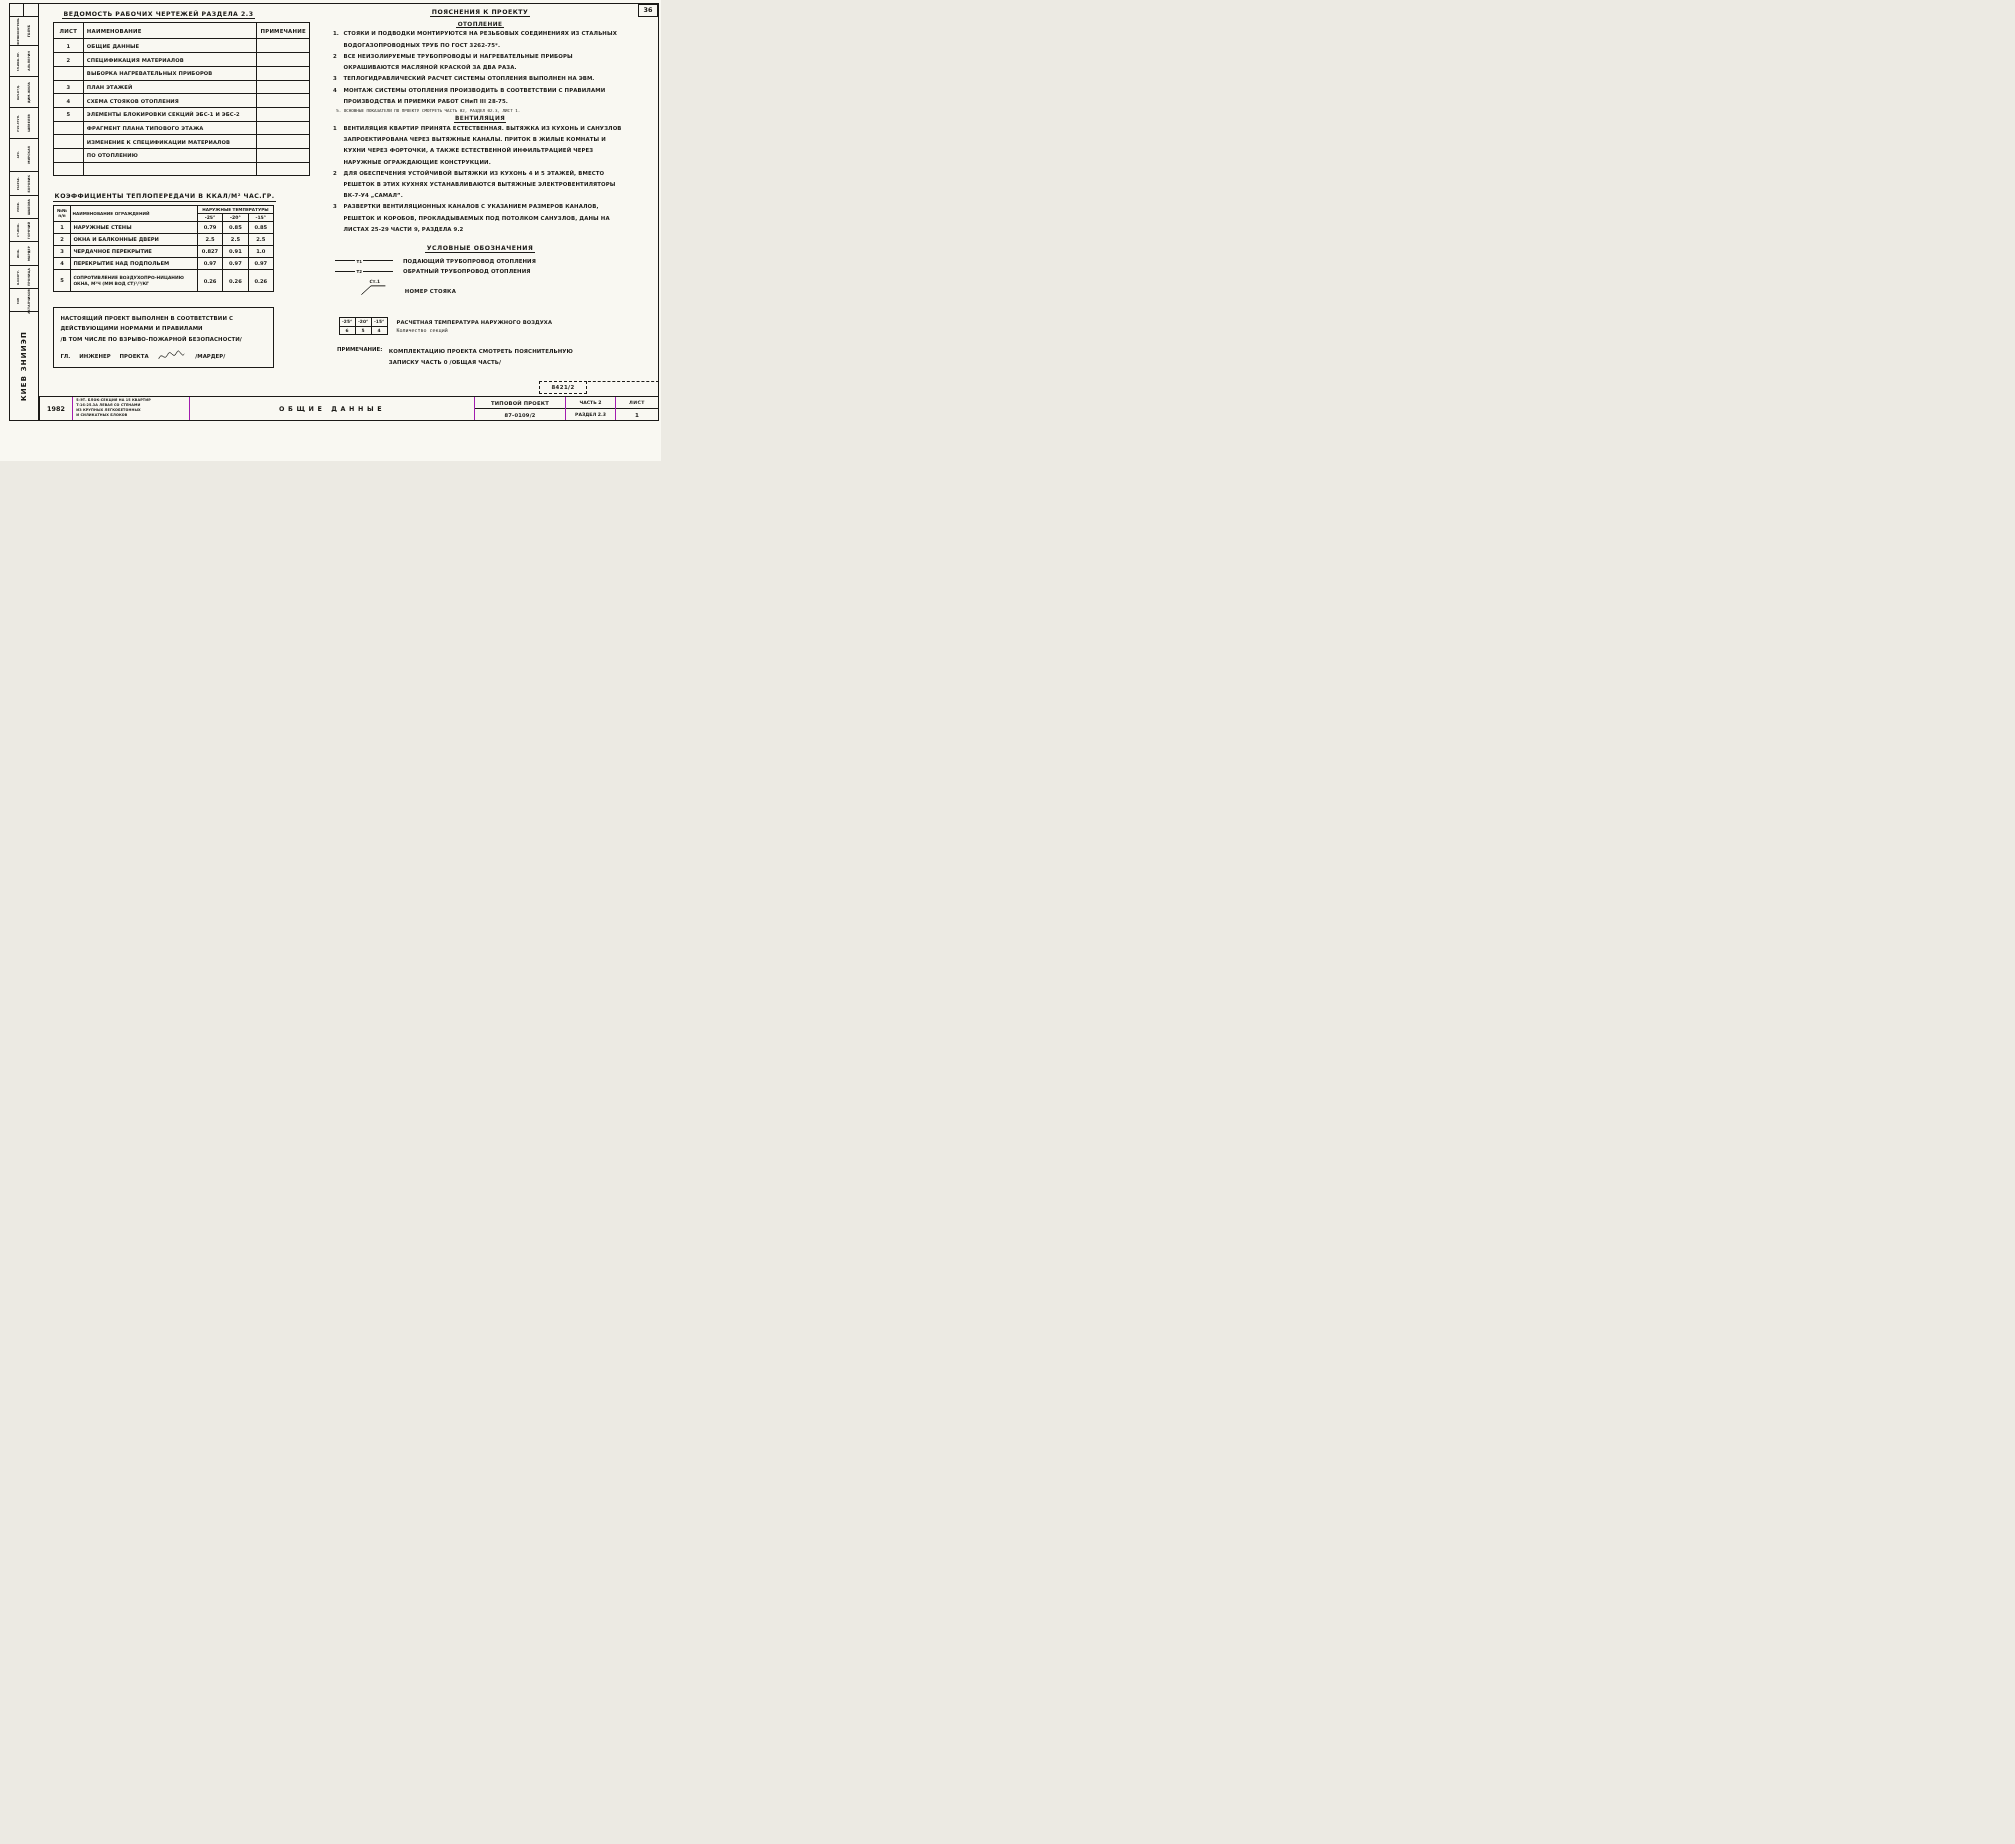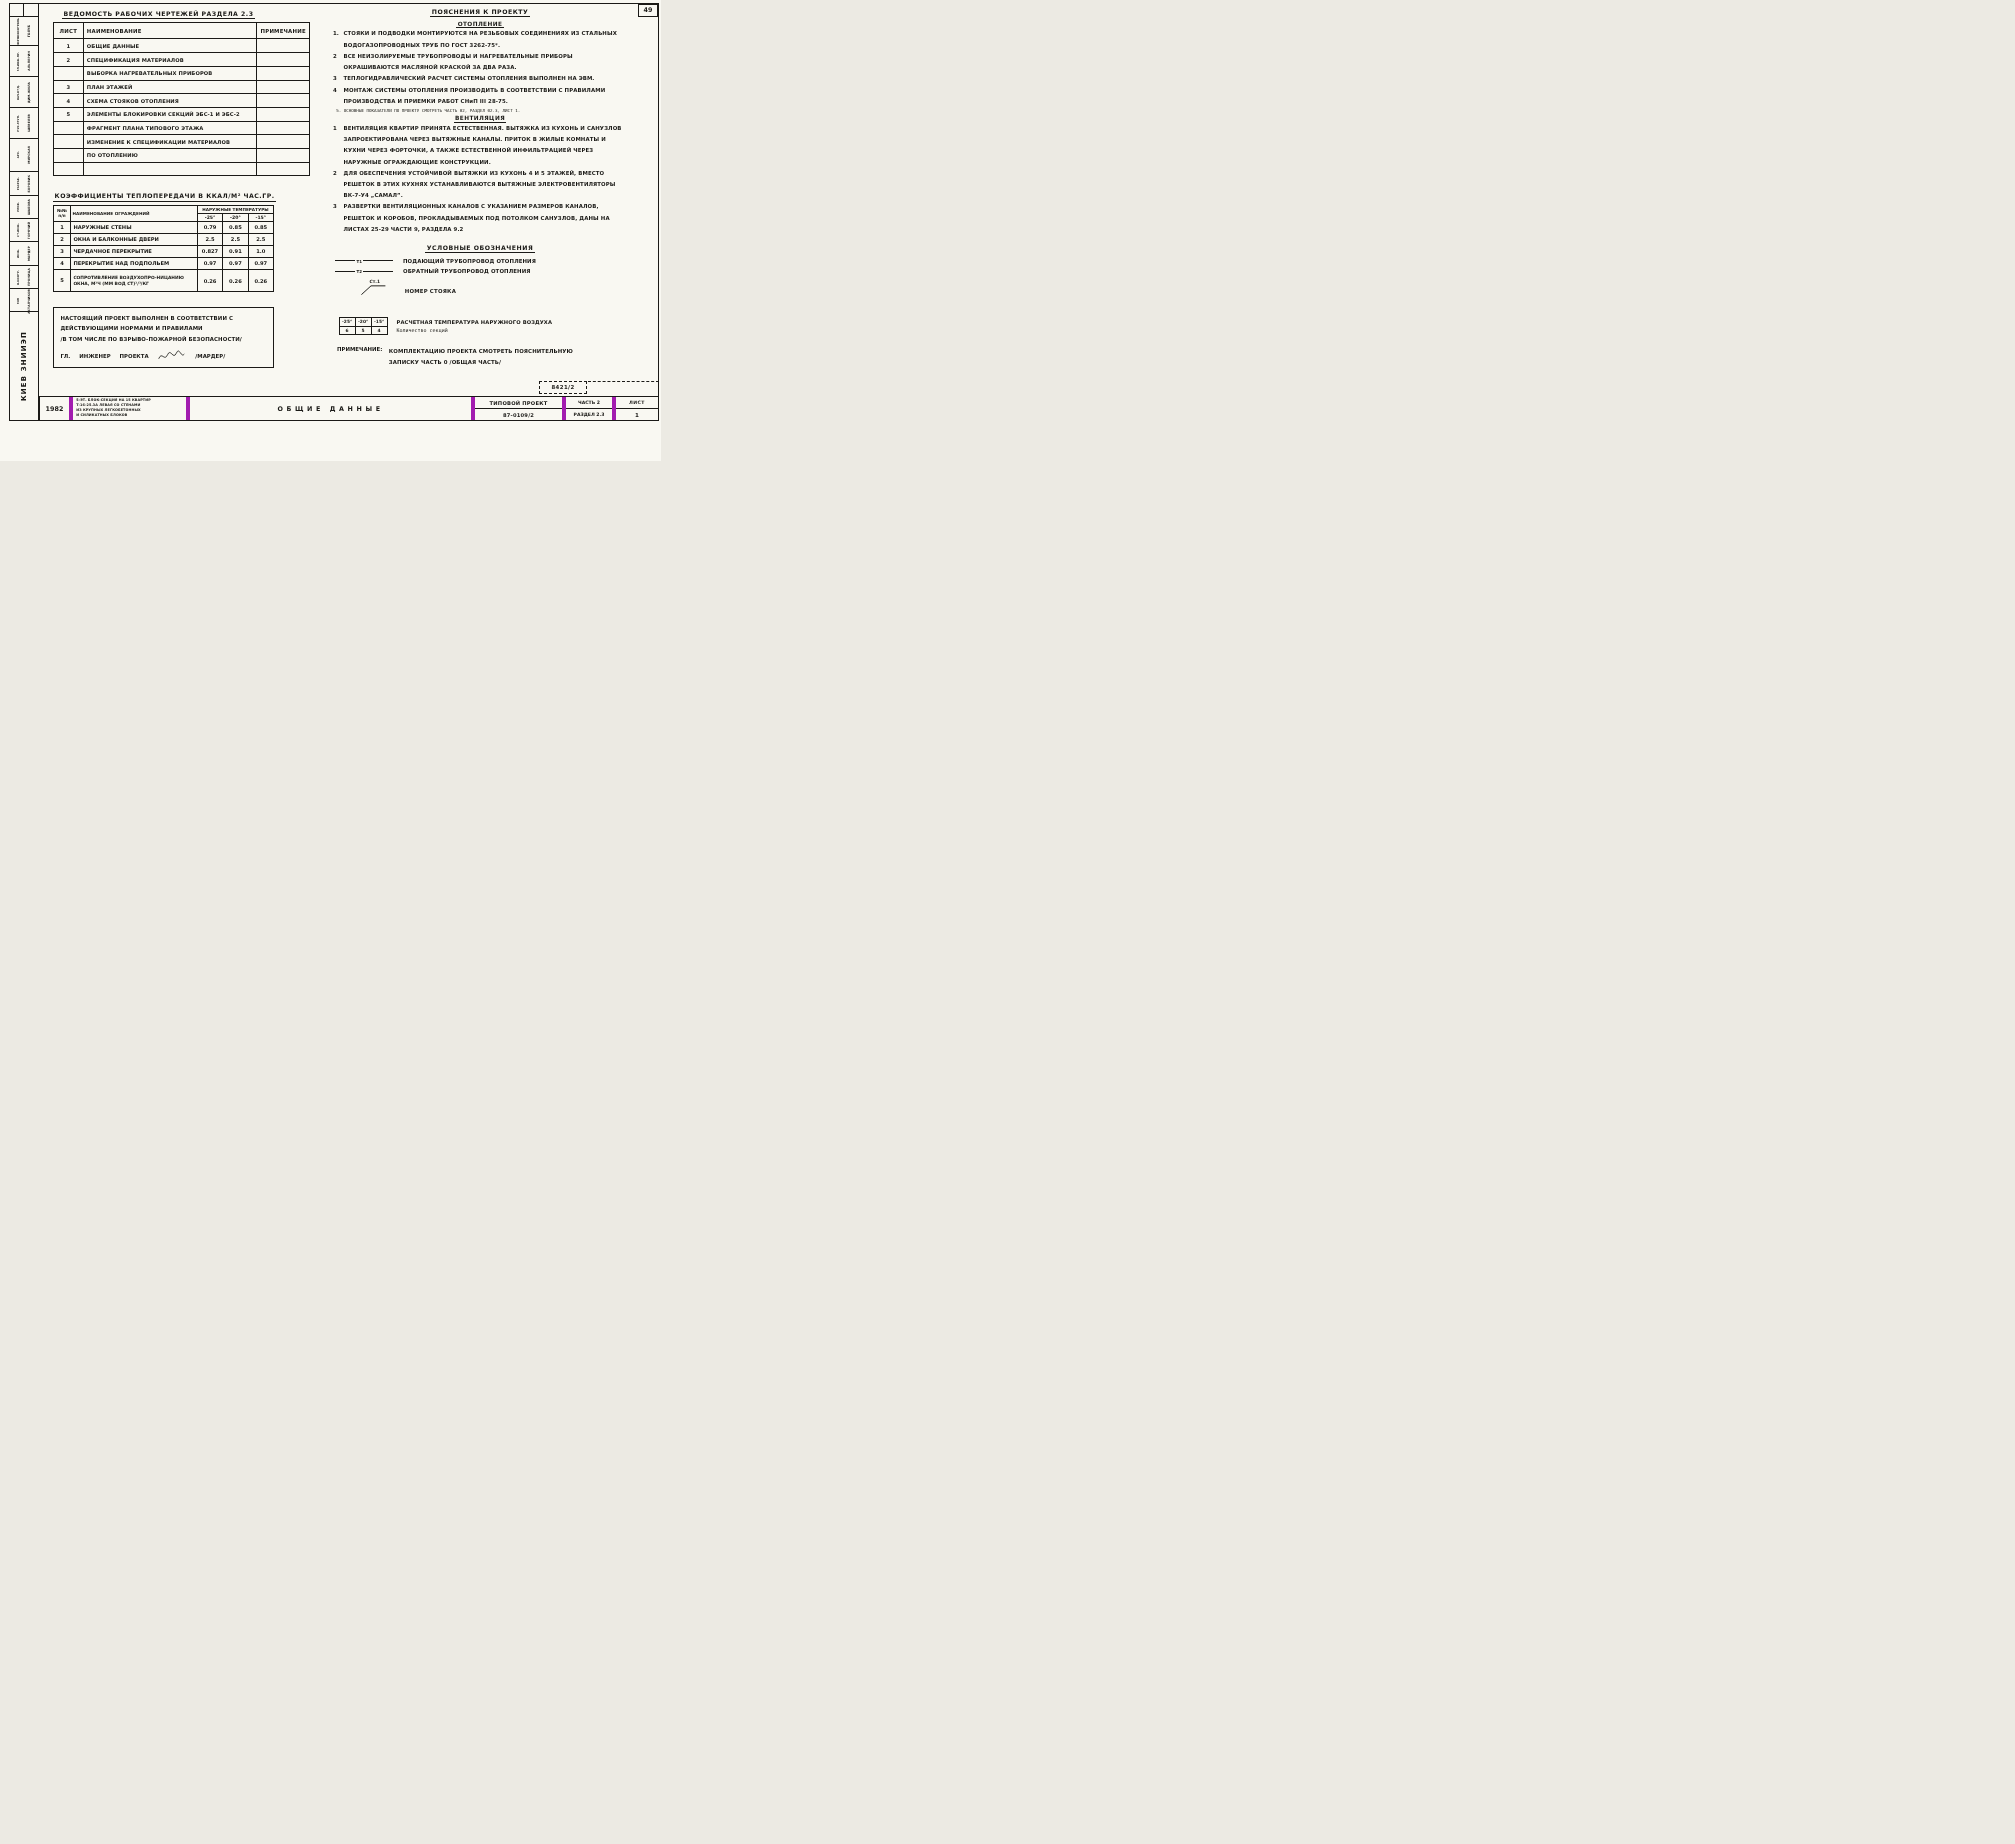--- a/index.html
+++ b/index.html
@@ -93,21 +93,21 @@
   .sections-labels .lbl1{font-size:5.2px;line-height:8px;letter-spacing:0.1px;}
   .sections-labels .lbl2{font-size:5px;line-height:8.9px;}
   .note-row{display:flex;gap:6.4px;margin:11.3px 0 0 4px;font-size:5.4px;}
   .note-lines{line-height:2.1;letter-spacing:0.1px;}
   
   .code-box{position:absolute;left:539px;top:381px;width:48px;height:12.5px;border:1px dashed #1b1a17;
     display:flex;align-items:center;justify-content:center;font-size:5.4px;letter-spacing:0.4px;box-sizing:border-box;}
   .code-dash{position:absolute;left:588px;top:381px;width:71px;border-top:1px dashed #1b1a17;}
   .tb{position:absolute;left:39px;top:396px;width:620px;height:25.4px;border:1.2px solid #1b1a17;
     display:flex;box-sizing:border-box;}
-  .tb-cell{border-right:4px solid #a21caf;box-sizing:border-box;height:100%;}
+  .tb-cell{border-right:1px solid #a21caf;box-sizing:border-box;height:100%;}
   .tb-cell:last-child{border-right:none;}
   .tb-year{width:33px;display:flex;align-items:center;justify-content:center;font-size:6.4px;}
   .tb-object{width:117px;padding:1.2px 3.2px;font-size:3.4px;line-height:1.45;letter-spacing:0.1px;}
   .tb-center{width:285px;display:flex;align-items:center;justify-content:center;font-size:6.4px;letter-spacing:3.6px;}
   .tb-split{display:flex;flex-direction:column;}
   .tb-split .half{flex:1;display:flex;align-items:center;justify-content:center;}
   .tb-split .half:first-child{border-bottom:0.8px solid #1b1a17;}
   .tb-project{width:91px;}
   .tb-project .half{font-size:5.2px;letter-spacing:0.2px;}
   .tb-part{width:50px;}
@@ -118,21 +118,21 @@
 </style>
 </head>
 <body>
 
 <div class="sheet">
 
   <div class="frame-top"></div>
   <div class="frame-right"></div>
 
   <div class="corner-box">
-    <span>49</span>
+    <span>36</span>
   </div>
 
   <div class="left-strip">
     <div class="sec sec-empty">
       <div class="cell"></div>
       <div class="cell"></div>
     </div>
     <div class="sec sec-norm">
       <span class="vtext v-norm1">НОРМОКОНТРОЛЬ</span>
       <span class="vtext v-norm2">ГОЛУБ</span>

